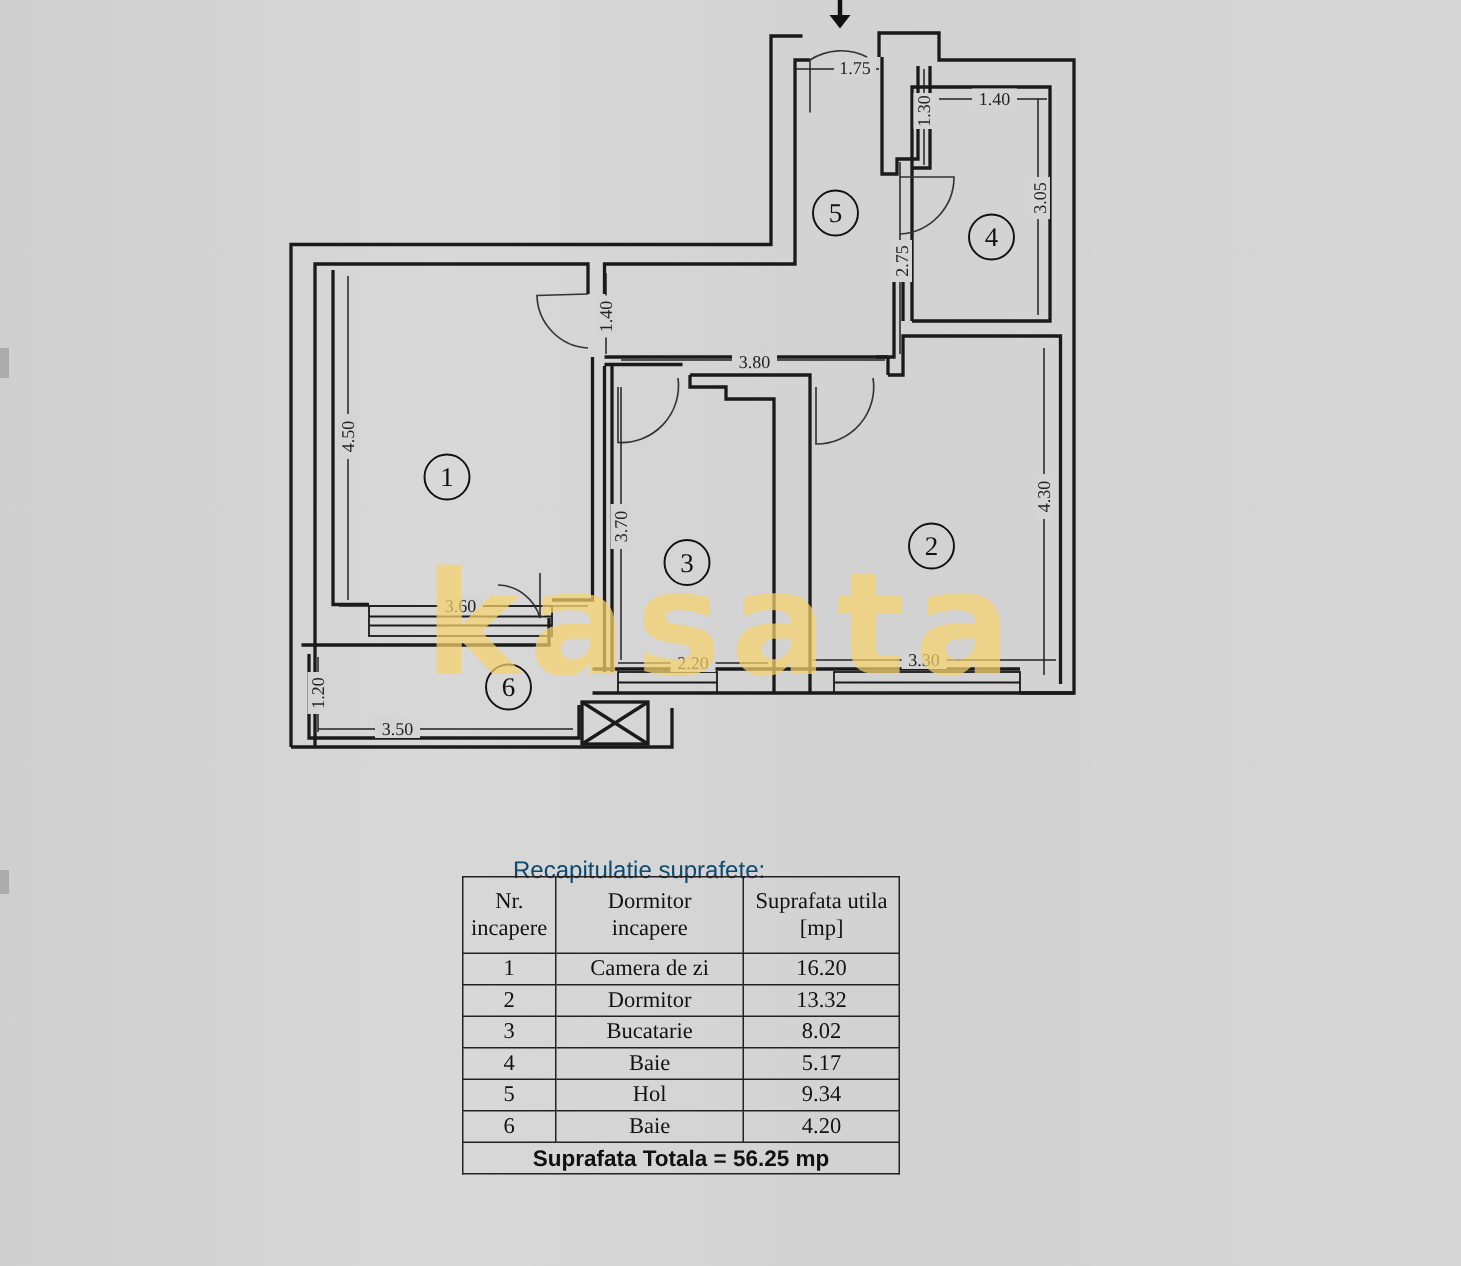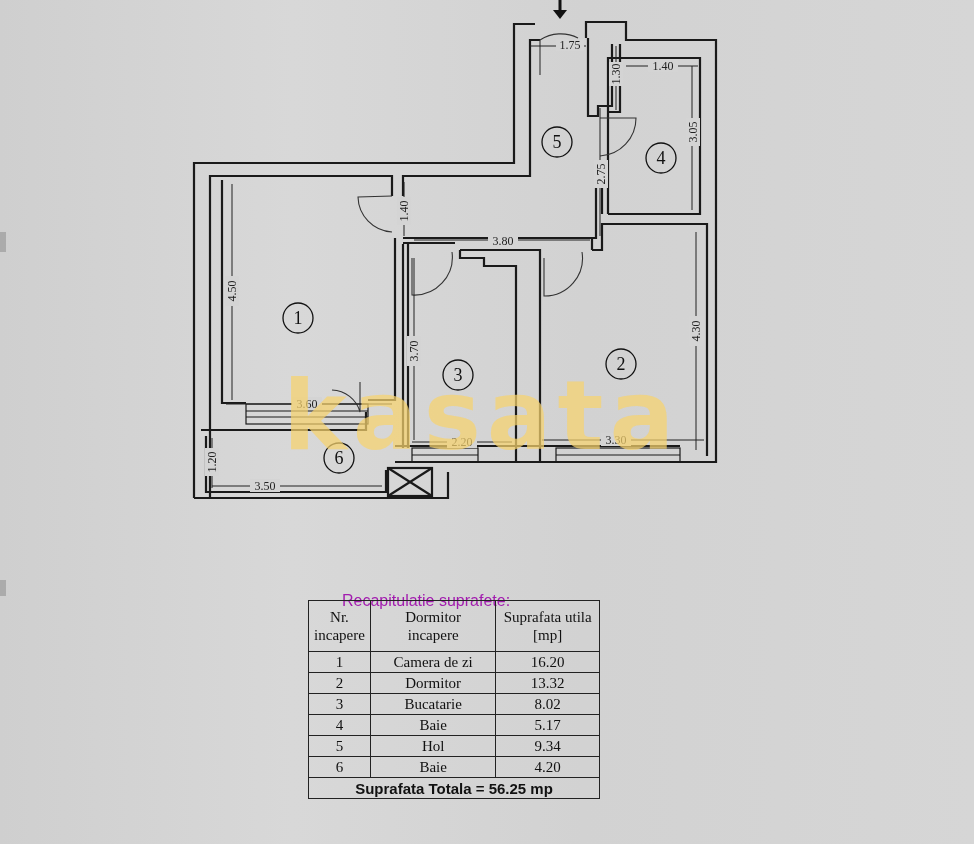--- a/index.html
+++ b/index.html
@@ -15,24 +15,24 @@
   .roomnum { font-family:"Liberation Serif", serif; font-size:18px; fill:#111; }
   .watermark {
     position:absolute; left:283px; top:368px;
     font-family:"DejaVu Sans", sans-serif; font-weight:bold;
     font-size:96px; letter-spacing:6px; line-height:1;
     color:rgba(247,210,110,0.72);
     pointer-events:none;
   }
   .table-title {
     position:absolute; left:342px; top:572px;
-    font-family:"Liberation Sans", sans-serif; font-size:16px; color:#a21caf;margin-top:20px;
+    font-family:"Liberation Sans", sans-serif; font-size:16px; color:#0c4a6e;
   }
   table.summary {
-    position:absolute; left:308px; top:600px; width:292px;
+    position:absolute; left:308px; top:584px; width:292px;
     border-collapse:collapse;
     font-family:"Liberation Serif", serif; font-size:15px; color:#111;
   }
   table.summary td, table.summary th {
     border:1.5px solid #222; text-align:center; padding:0 2px; font-weight:normal;
     line-height:17px; height:20px;
   }
   table.summary th { line-height:18px; height:50px; }
   table.summary .total td {
     font-family:"Liberation Sans", sans-serif; font-weight:bold; font-size:15px;

